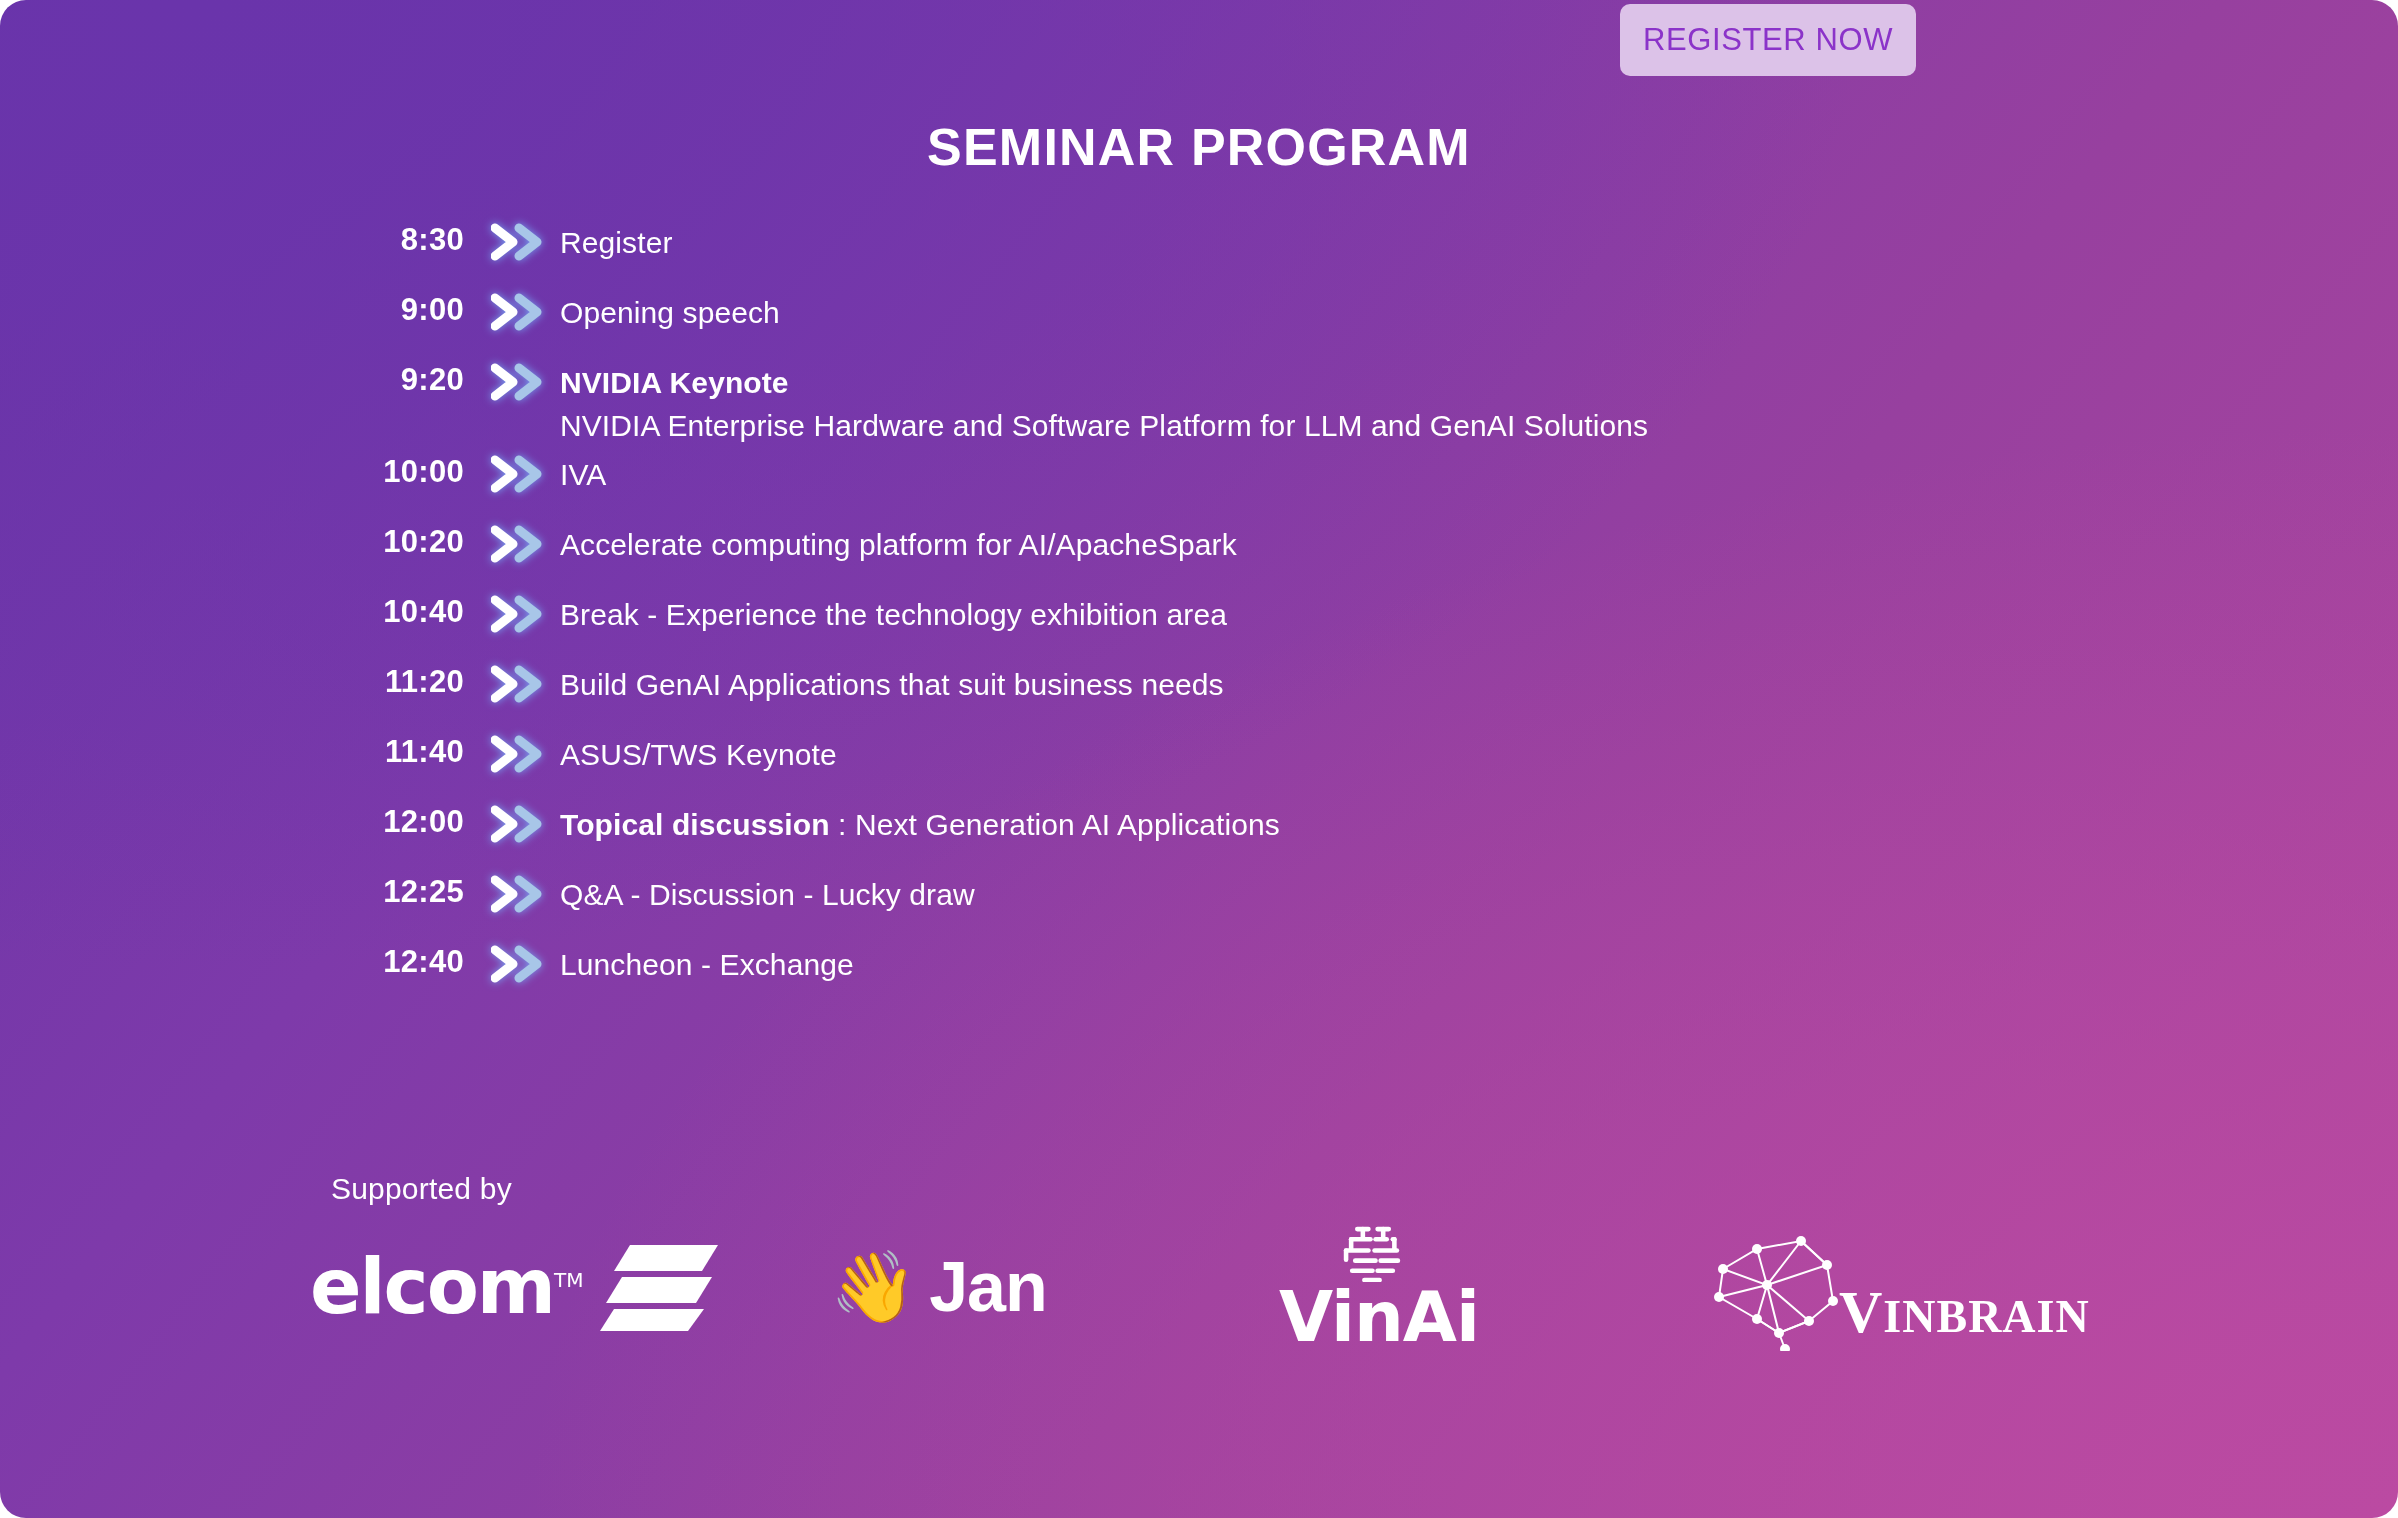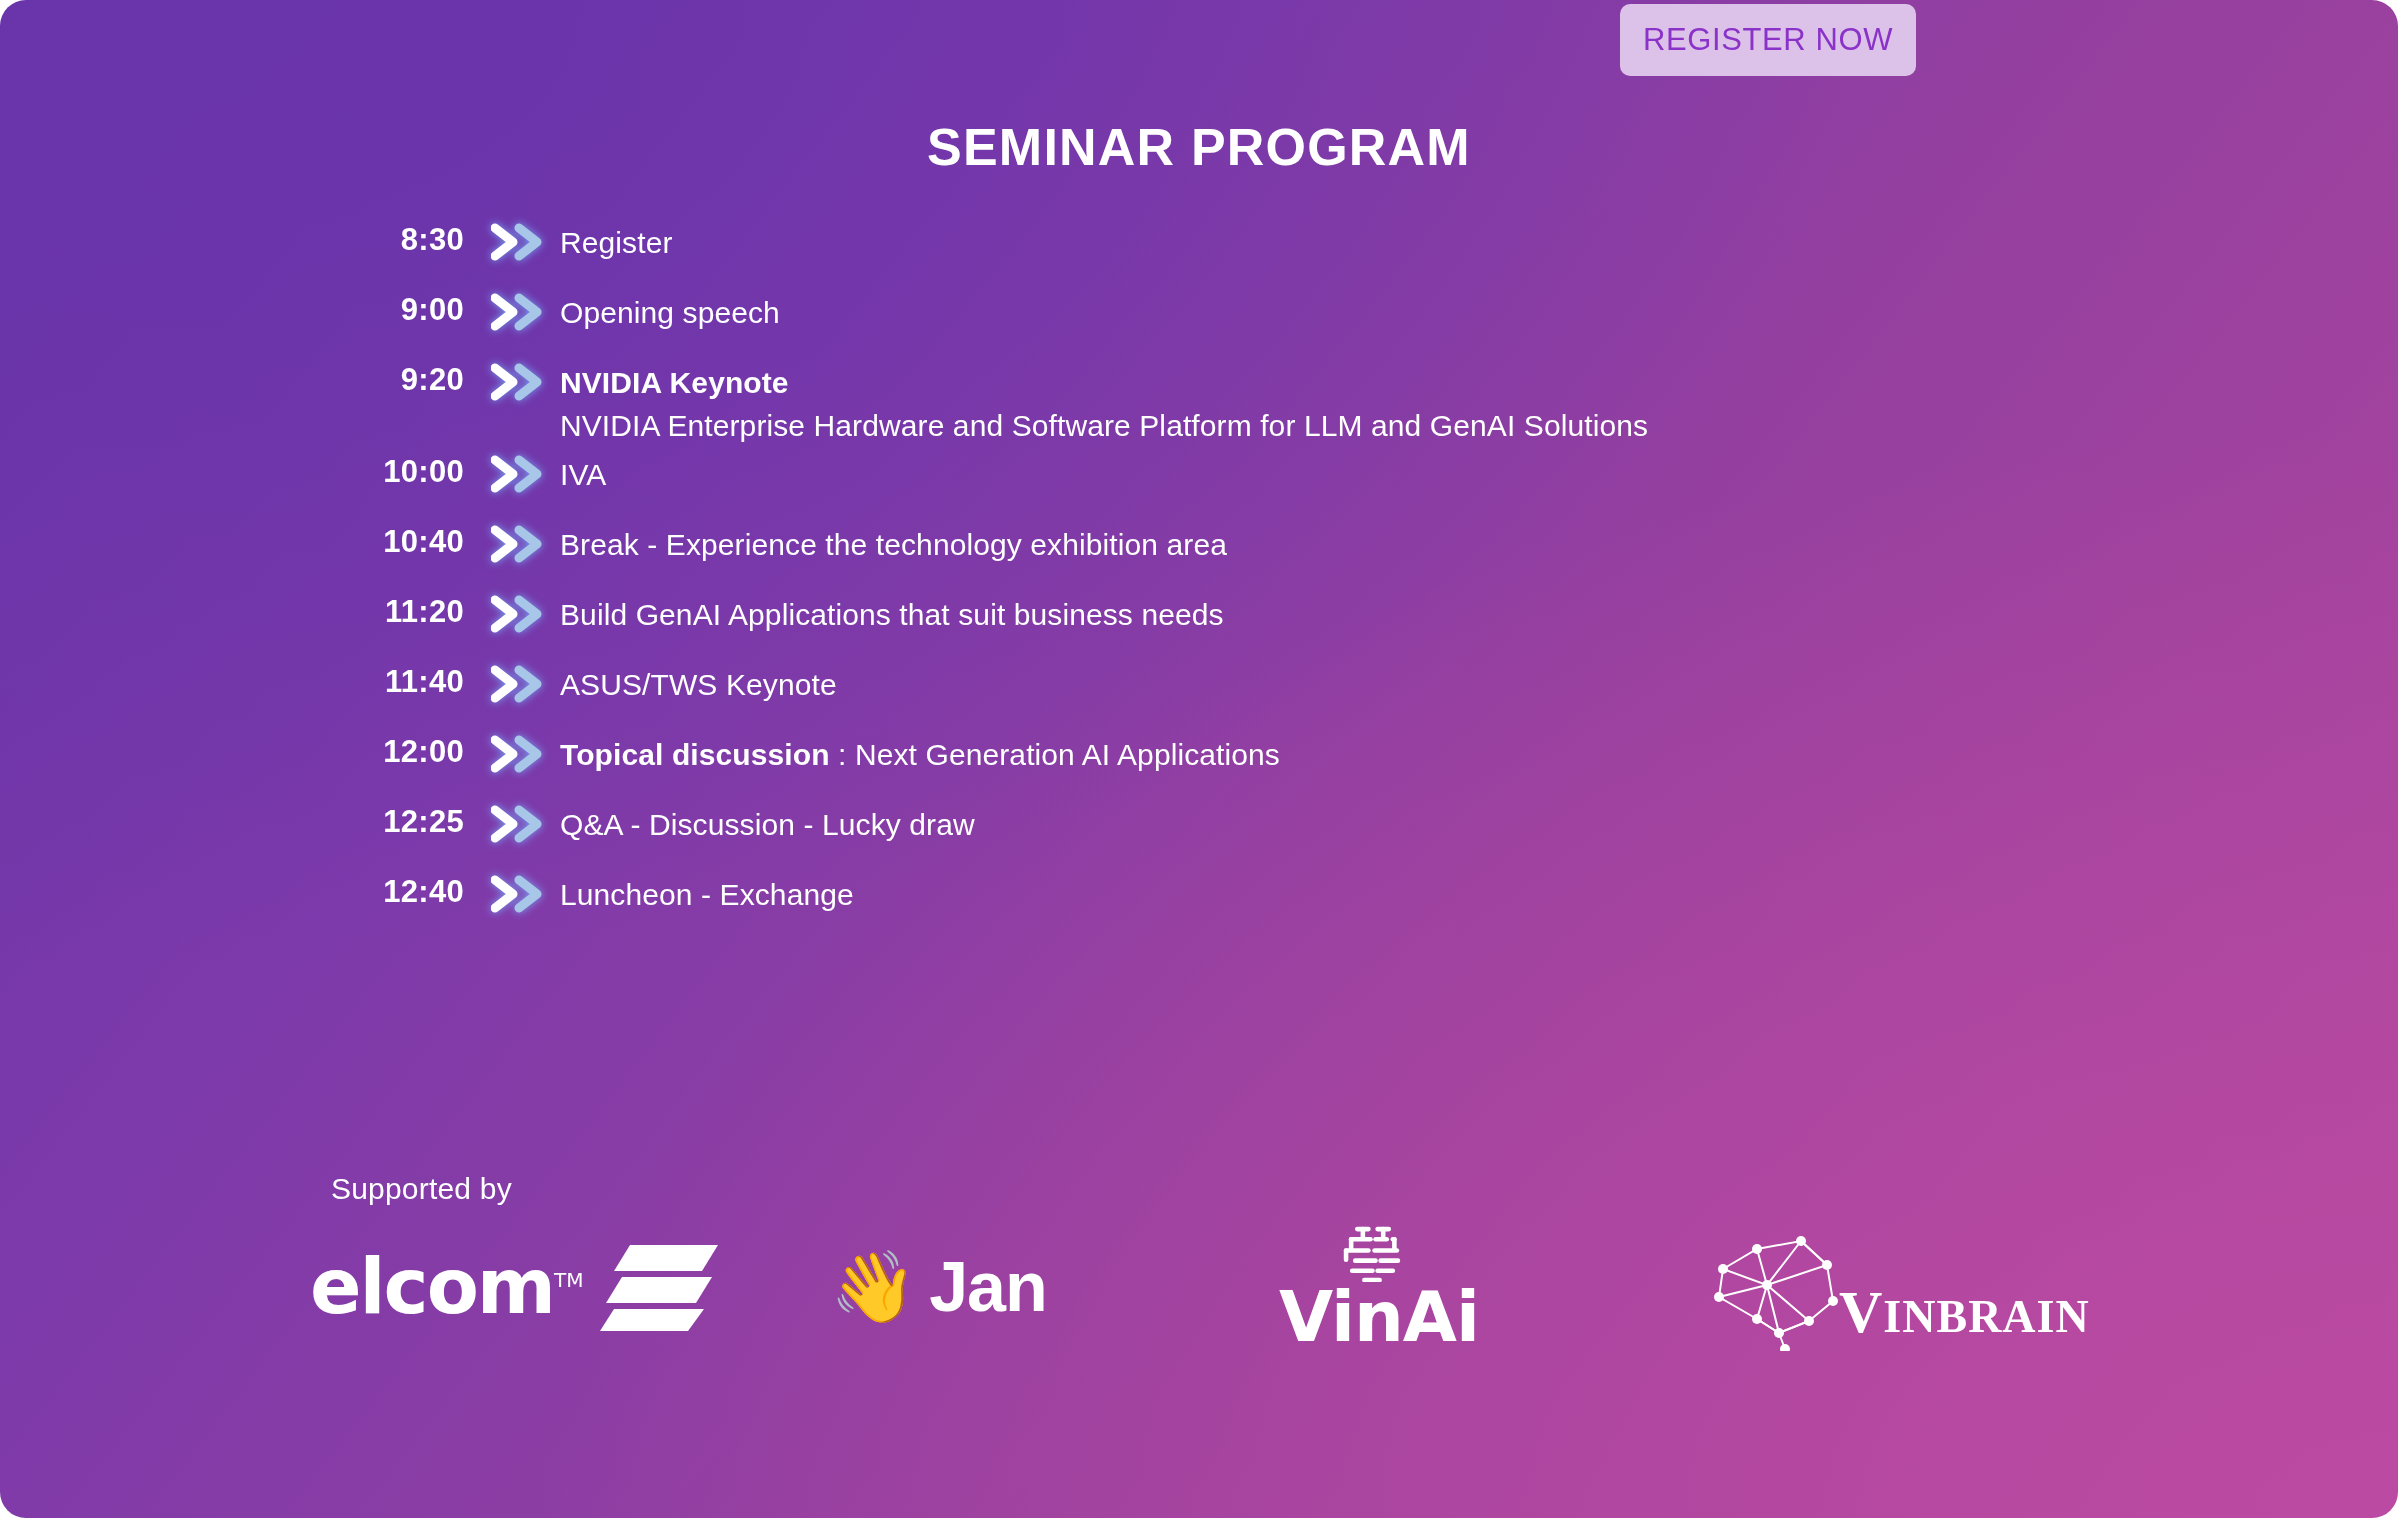--- a/index.html
+++ b/index.html
@@ -224,20 +224,30 @@
       </div>
       <div class="row">
         <div class="time">10:00</div>
         <div class="chev">
           <svg width="56" height="40" viewBox="0 0 56 40">
   <path d="M4 6 L22 20 L4 34" fill="none" stroke="#ffffff" stroke-width="9" stroke-linecap="round" stroke-linejoin="round"></path>
   <path d="M28 6 L46 20 L28 34" fill="none" stroke="#a8c6e8" stroke-width="9" stroke-linecap="round" stroke-linejoin="round"></path>
 </svg>
         </div>
         <div class="desc"><span>IVA</span></div>
+      </div>
+      <div class="row">
+        <div class="time">10:20</div>
+        <div class="chev">
+          <svg width="56" height="40" viewBox="0 0 56 40">
+  <path d="M4 6 L22 20 L4 34" fill="none" stroke="#ffffff" stroke-width="9" stroke-linecap="round" stroke-linejoin="round"></path>
+  <path d="M28 6 L46 20 L28 34" fill="none" stroke="#a8c6e8" stroke-width="9" stroke-linecap="round" stroke-linejoin="round"></path>
+</svg>
+        </div>
+        <div class="desc"><span>Accelerate computing platform for AI/ApacheSpark</span></div>
       </div>
       <div class="row">
         <div class="time">10:40</div>
         <div class="chev">
           <svg width="56" height="40" viewBox="0 0 56 40">
   <path d="M4 6 L22 20 L4 34" fill="none" stroke="#ffffff" stroke-width="9" stroke-linecap="round" stroke-linejoin="round"></path>
   <path d="M28 6 L46 20 L28 34" fill="none" stroke="#a8c6e8" stroke-width="9" stroke-linecap="round" stroke-linejoin="round"></path>
 </svg>
         </div>
         <div class="desc"><span>Break - Experience the technology exhibition area</span></div>

